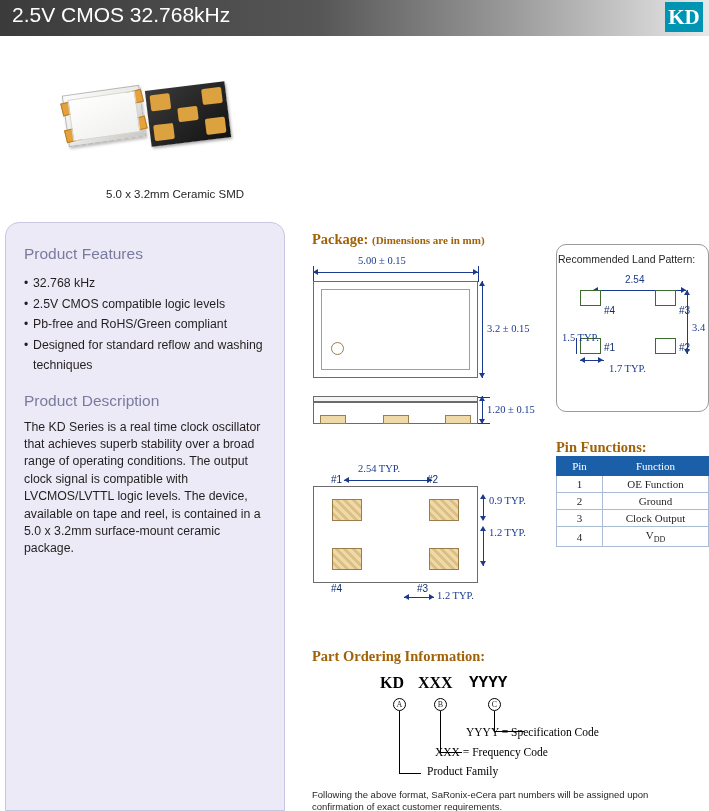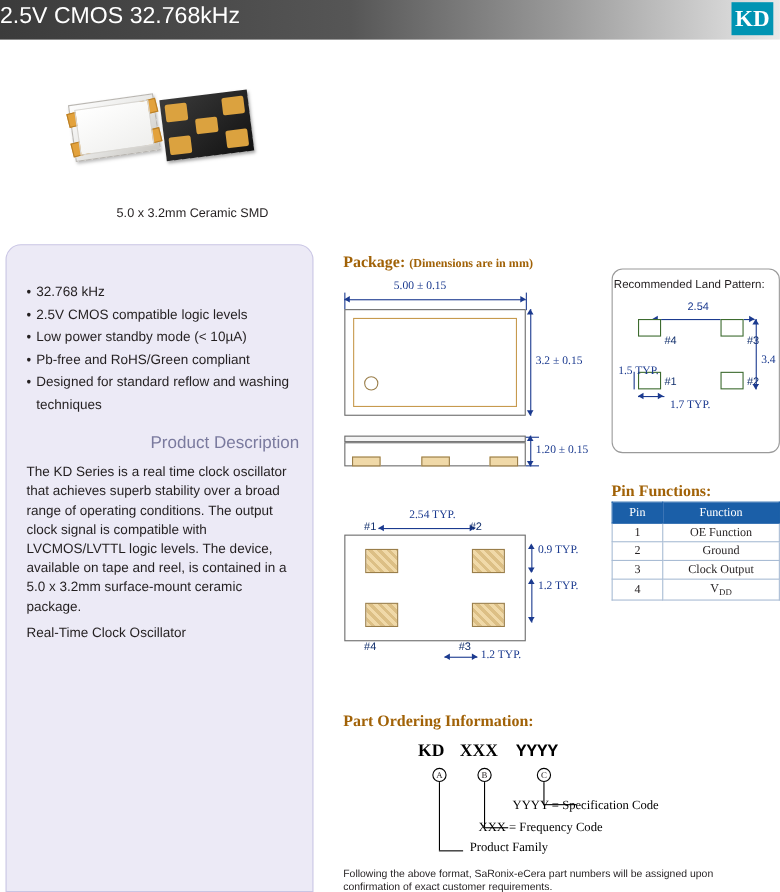--- a/index.html
+++ b/index.html
@@ -13,20 +13,21 @@
 
   
   #header {
     position:absolute; left:0; top:0; width:709px; height:36px;
     background:linear-gradient(to right,#3b3b3b 0%, #565656 45%, #9a9a9a 72%, #e8e8e8 100%);
   }
   #header-title {
     position:absolute; left:0; top:3px;
     font-size:21px; color:#ffffff; letter-spacing:0px;
     white-space:nowrap;
+    padding-left:12px;
   }
   #logo-box {
     position:absolute; right:6px; top:2px; width:38px; height:30px;
     background:#0094b3; color:#ffffff;
     font-size:21px; font-weight:bold; text-align:center; line-height:30px;
     font-family:"Liberation Serif", serif;
   }
 
   
   #photo-area { position:absolute; left:60px; top:82px; width:220px; height:90px; }
@@ -169,32 +170,31 @@
     <div class="blk-pad" style="right:4px; top:5px;"></div>
     <div class="blk-pad" style="left:4px; bottom:5px;"></div>
     <div class="blk-pad" style="right:4px; bottom:5px;"></div>
     <div class="blk-pad" style="left:30px; top:21px; width:20px; height:14px;"></div>
   </div>
 </div>
 <div id="photo-caption">5.0 x 3.2mm Ceramic SMD</div>
 
 <div id="left-panel">
   <div id="left-inner">
+    <div class="panel-h">Product Features</div>
     <ul class="feat">
       <li>32.768 kHz</li>
       <li>2.5V CMOS compatible logic levels</li>
-      <li>Low power standby mode (&lt; 10µA)</li>
       <li>Pb-free and RoHS/Green compliant</li>
       <li>Designed for standard reflow and washing techniques</li>
     </ul>
 
-    <div class="panel-h" style="margin-top:16px;text-align:right;">Product Description</div>
+    <div class="panel-h" style="margin-top:16px;">Product Description</div>
     <div id="desc-text">The KD Series is a real time clock oscillator that achieves superb stability over a broad range of operating conditions. The output clock signal is compatible with LVCMOS/LVTTL logic levels.  The device, available on tape and reel, is contained in a 5.0 x 3.2mm surface-mount ceramic package.</div>
 
-    <div id="apps-text">Real-Time Clock Oscillator</div>
   </div>
 </div>
 
 <div class="sec-title" style="left:312px; top:231px;">
   <span>Package:</span>
   <span class="sec-sub">(Dimensions are in mm)</span>
 </div>
 
 <div>
 
@@ -225,21 +225,21 @@
   </div>
   <div class="dim" style="left:487px; top:404px;">1.20 ± 0.15</div>
   <div class="line-v" style="left:482px; top:396px; height:28px;"></div>
   <div class="arrow-u" style="left:479px; top:396px;"></div>
   <div class="arrow-d" style="left:479px; top:419px;"></div>
   <div class="line-h" style="left:478px; top:397px; width:12px;"></div>
   <div class="line-h" style="left:478px; top:423px; width:12px;"></div>
 </div>
 
 <div>
-  <div class="dim" style="left:372px; top:463px;text-align:right;">2.54  TYP.</div>
+  <div class="dim" style="left:358px; top:463px;text-align:right;">2.54  TYP.</div>
   <div class="line-h" style="left:344px; top:480px; width:88px;"></div>
   <div class="arrow-l" style="left:344px; top:477px;"></div>
   <div class="arrow-r" style="left:427px; top:477px;"></div>
 
   <div class="drawbox" style="left:313px; top:486px; width:165px; height:97px;">
     <div class="pad pad-hatch" style="left:18px; top:12px; width:30px; height:22px;"></div>
     <div class="pad pad-hatch" style="right:18px; top:12px; width:30px; height:22px;"></div>
     <div class="pad pad-hatch" style="left:18px; bottom:12px; width:30px; height:22px;"></div>
     <div class="pad pad-hatch" style="right:18px; bottom:12px; width:30px; height:22px;"></div>
   </div>

